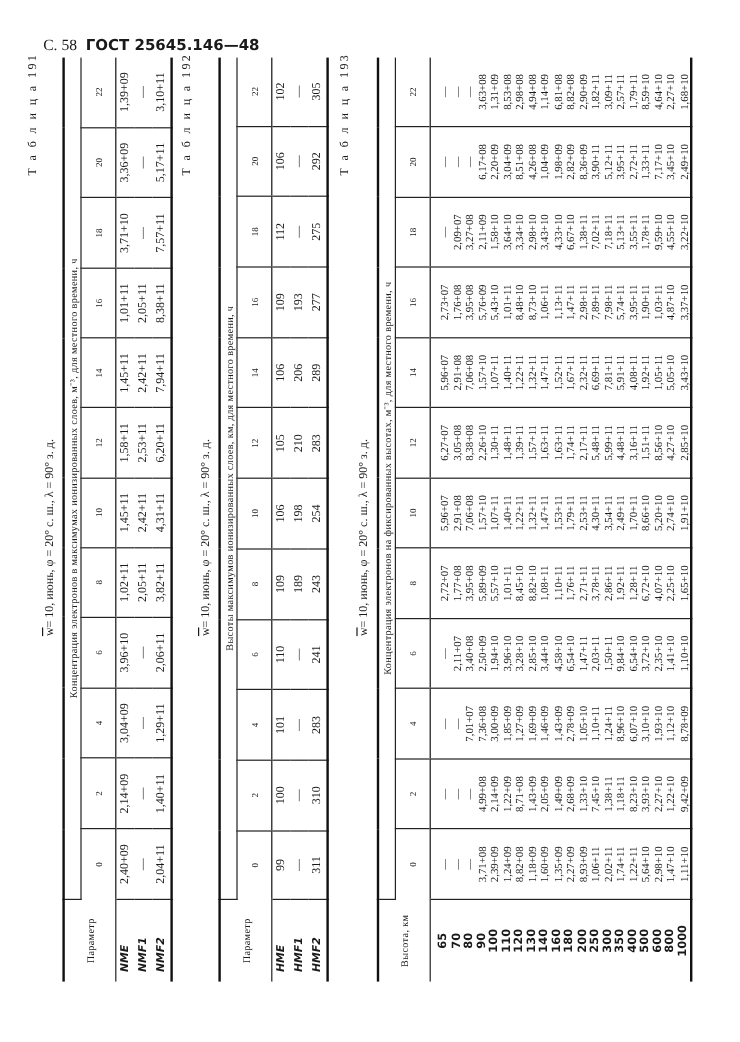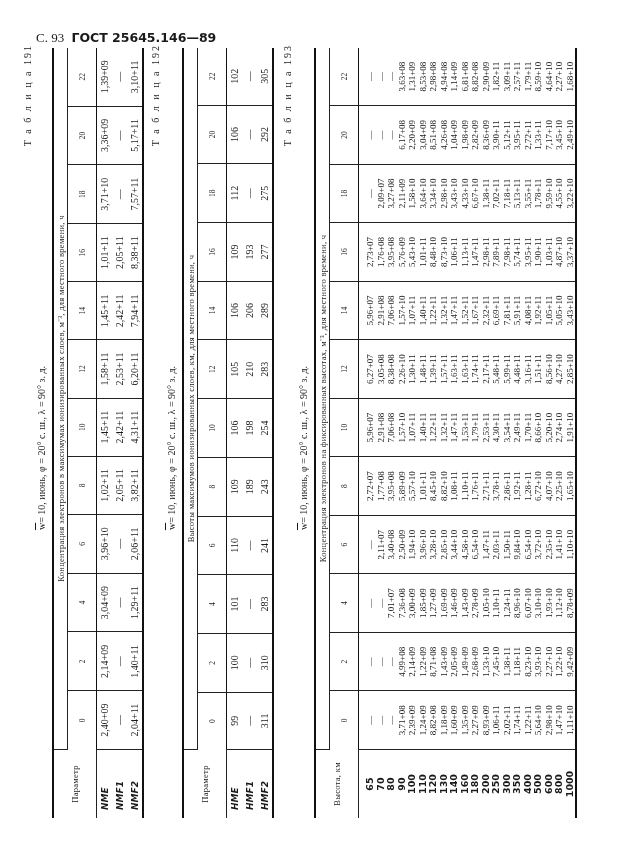--- a/index.html
+++ b/index.html
@@ -21,22 +21,22 @@
   table.t td.pname { font-style:italic; font-weight:bold; text-align:left; padding-left:8px; font-family:"DejaVu Sans", sans-serif; font-size:9px; }
   table.t tbody td { font-size:10px; height:15px; }
   table.big tbody td { font-size:9px; line-height:10.5px; vertical-align:top; padding-top:6px; height:auto; }
   table.big td.alt { text-align:center; font-family:"DejaVu Sans", sans-serif; font-weight:bold; font-size:9.5px; }
   table.big td .cell { display:block; white-space:nowrap; }
 </style>
 </head>
 <body>
 
 <div class="page-header">
-  <span>С. 93</span>
-  <span class="gost">ГОСТ 25645.146—89</span>
+  <span>С. 58</span>
+  <span class="gost">ГОСТ 25645.146—48</span>
 </div>
 
 <div class="rot">
 
   <div class="tbl-caption" style="top:2px;">Т а б л и ц а 191</div>
   <div class="cond" style="top:16px;">
     <span class="w">w</span><span>= 10, июнь, φ = 20° с. ш., λ = 90° з. д.</span>
   </div>
   <table class="t" id="t191" style="top:32px;">
     <thead>

